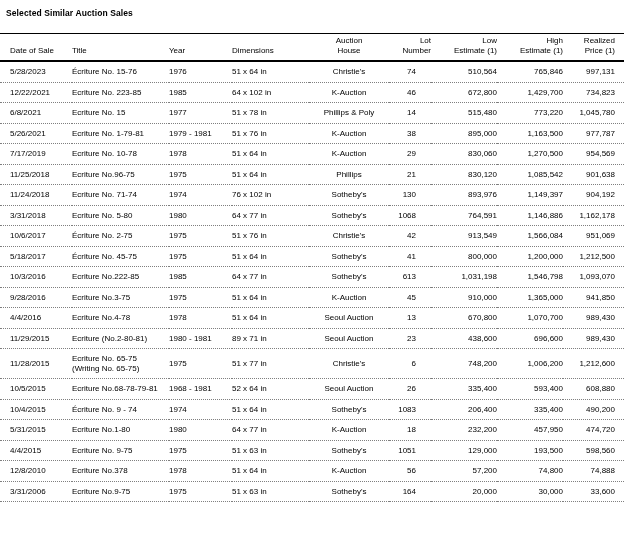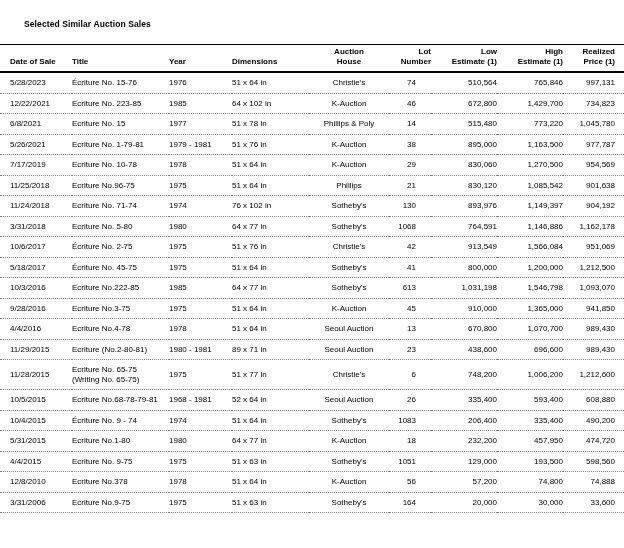--- a/index.html
+++ b/index.html
@@ -16,33 +16,32 @@
   .page {
     width: 624px;
     height: 548px;
     box-sizing: border-box;
     padding-top: 8px;
     position: relative;
   }
   .doc-title {
     font-size: 8.5px;
     font-weight: bold;
-    padding-left: 24px;
+    padding-left: 6px;
     letter-spacing: 0.1px;
     margin-bottom: 15px;
-    margin-top: 11px;
   }
   table.sales {
     width: 624px;
     border-collapse: collapse;
     table-layout: fixed;
   }
   table.sales thead th {
     font-size: 8px;
-    font-weight: bold;
+    font-weight: normal;
     vertical-align: bottom;
     white-space: pre-line;
     line-height: 10px;
     padding: 2px 0 4px 0;
     border-top: 1px solid #000000;
     border-bottom: 2px solid #000000;
     text-align: left;
   }
   table.sales tbody td {
     font-size: 8px;

